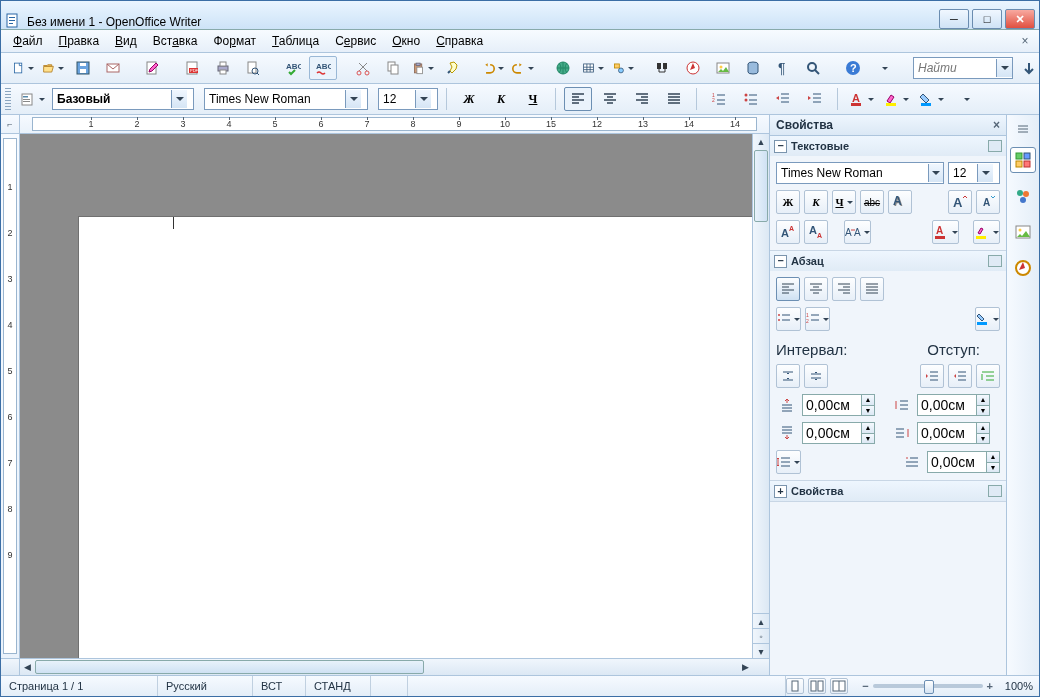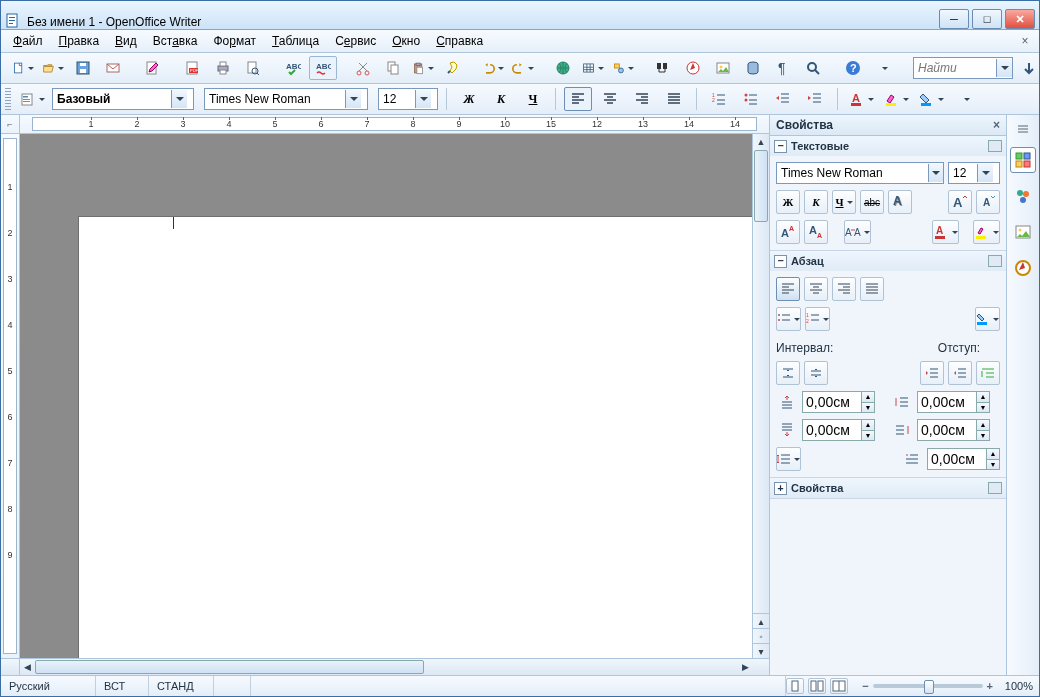--- a/index.html
+++ b/index.html
@@ -56,21 +56,21 @@
   .panelbody{padding:6px;display:flex;flex-direction:column;gap:6px}
   .row{display:flex;align-items:center;gap:4px}
   .sbtn{min-width:22px;height:22px;border:1px solid #b0c2d5;border-radius:2px;background:linear-gradient(#fdfeff,#e7eff8);display:inline-flex;align-items:center;justify-content:center;font-size:11px}
   .sbtn.active{border-color:#6c8fb3;background:linear-gradient(#fdfeff,#cfe1f3)}
   .sbtn.dd::after{content:"";border:3px solid transparent;border-top-color:#345;margin-left:3px;position:relative;top:2px}
   .spinbox{display:inline-flex;height:20px;border:1px solid #8aa}
   .spinbox input{width:52px;border:none;outline:none;font-size:14px;padding:0 3px}
   .spinbox .spbtns{width:13px;display:flex;flex-direction:column}
   .spinbox .spbtns div{flex:1;border-left:1px solid #8aa;display:flex;align-items:center;justify-content:center;font-size:7px;background:linear-gradient(#f4f9fe,#dce8f4)}
   .spinbox .spbtns div:first-child{border-bottom:1px solid #8aa}
-  .lbl{font-size:12px;color:#234}
+  .lbl{font-size:15px;color:#234}
   .righttabs{width:32px;border-left:1px solid #adc5dd;background:linear-gradient(90deg,#f6faff,#e4eef8);display:flex;flex-direction:column;align-items:center;padding-top:6px;gap:10px}
   .rtab{width:24px;height:24px;border:1px solid transparent;border-radius:3px;display:flex;align-items:center;justify-content:center}
   .rtab.active{border-color:#6c8fb3;background:#fff}
   .status{height:20px;background:linear-gradient(#f6faff,#e4eef8);border-top:1px solid #adc5dd;display:flex;align-items:center;font-size:11px;color:#234}
   .scell{padding:0 8px;border-right:1px solid #c0d0e0;height:100%;display:flex;align-items:center}
   .zoom{margin-left:auto;display:flex;align-items:center;gap:4px;padding-right:6px}
   .slider{width:110px;height:4px;background:#b8c9da;border-radius:2px;position:relative}
   .slider .knob{position:absolute;left:50%;top:-4px;width:8px;height:12px;background:linear-gradient(#fff,#d5e3f2);border:1px solid #6c8fb3;border-radius:2px;transform:translateX(-4px)}
   .slider .mid{position:absolute;left:50%;top:-3px;width:1px;height:10px;background:#6c8fb3}
   svg{display:block}
@@ -756,20 +756,21 @@
       <div class="rtab">
           <svg width="18" height="18">
             <circle cx="9" cy="9" r="7" fill="#fff" stroke="#c80" stroke-width="2"></circle>
             <path d="M9 3l2 6-6 2z" fill="#c33"></path>
           </svg>
         </div>
     </div>
   </div>
 
   <div class="status">
+    <div class="scell" style="width:140px">Страница 1 / 1</div>
     <div class="scell" style="width:78px">Русский</div>
     <div class="scell" style="width:36px">ВСТ</div>
     <div class="scell" style="width:48px">СТАНД</div>
     <div class="scell" style="width:20px"></div>
     <div class="scell" style="flex:1"></div>
     <div class="zoom">
       <span class="sbtn" style="min-width:16px;height:14px">
           <svg width="12" height="12">
             <rect x="3" y="1" width="6" height="10" fill="#fff" stroke="#567"></rect>
           </svg>

